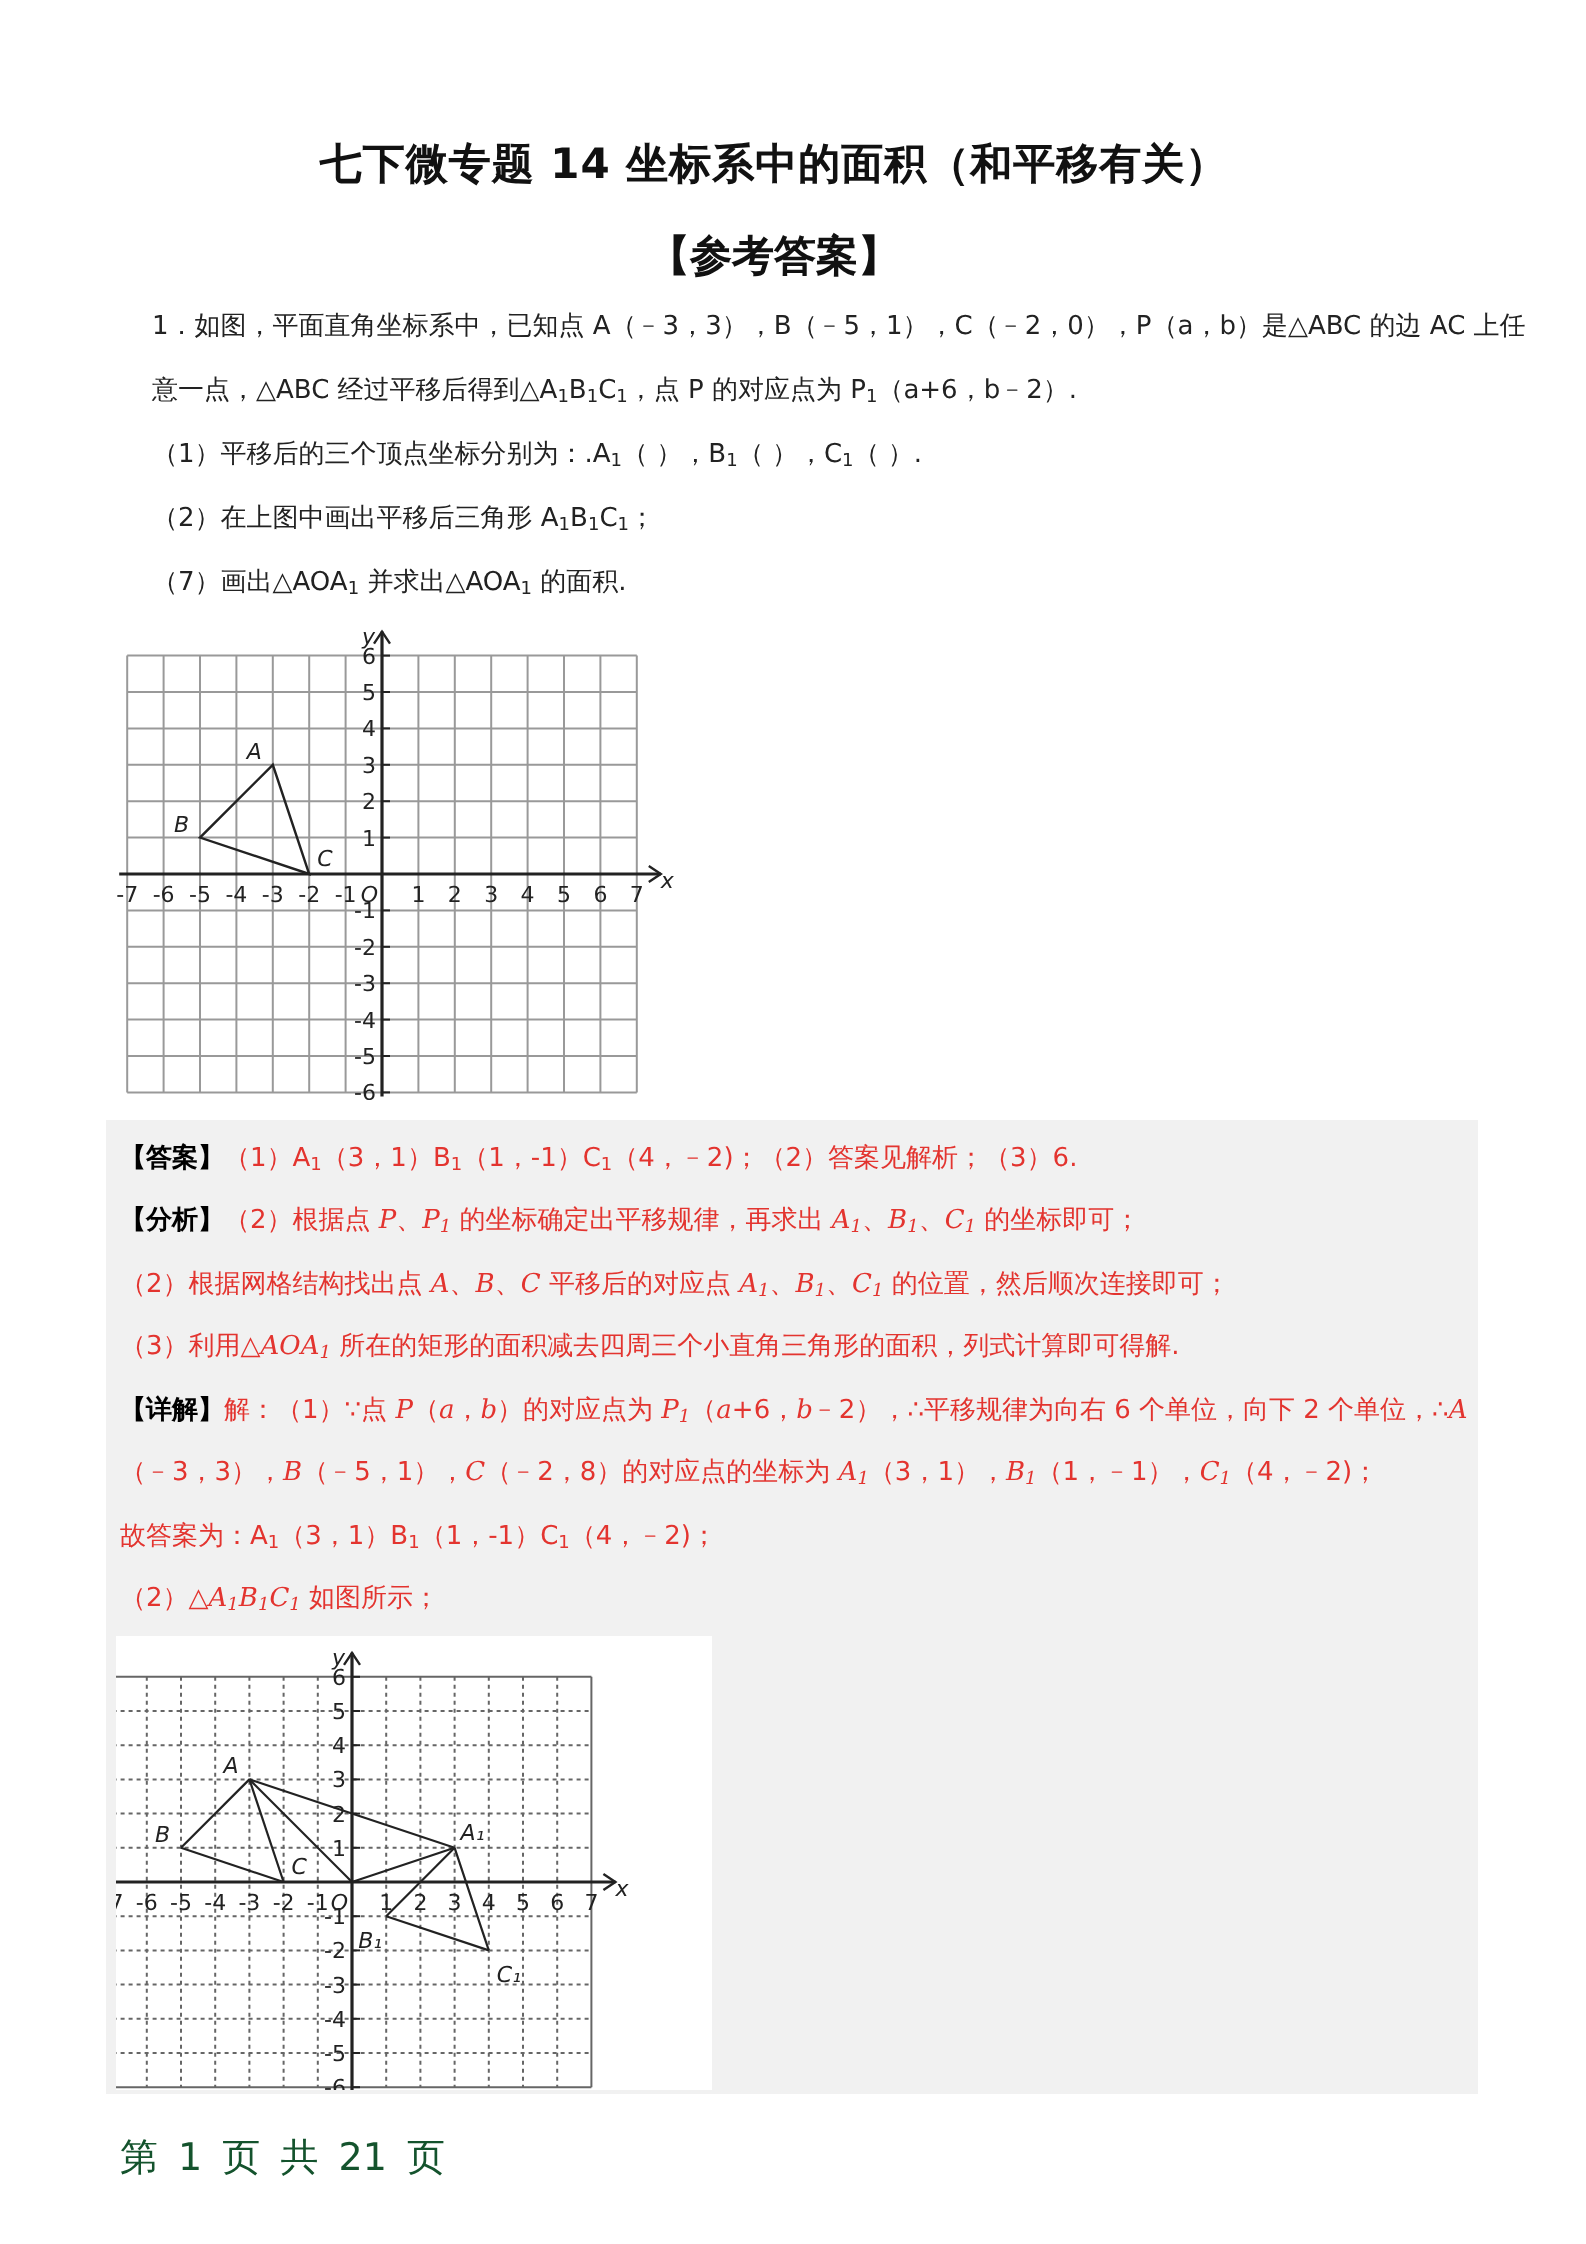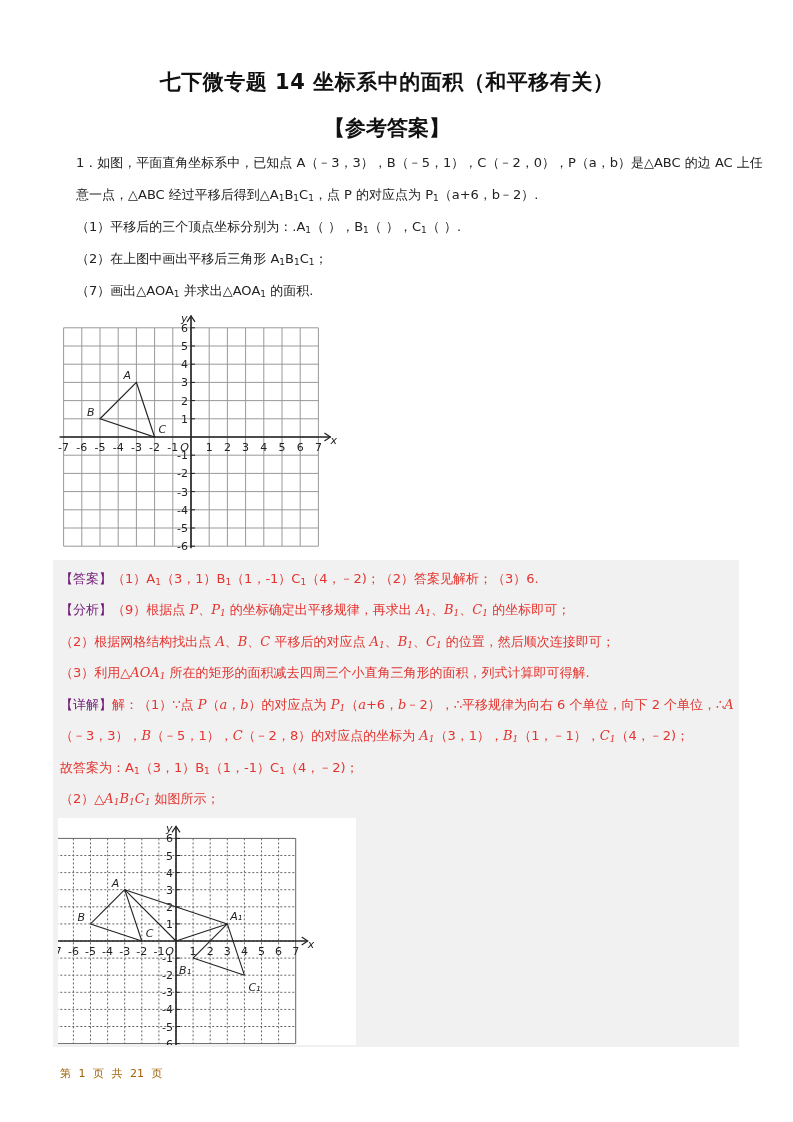--- a/index.html
+++ b/index.html
@@ -7,25 +7,25 @@
          font-family: "DejaVu Sans", "Liberation Sans", sans-serif; color: #222; }
   .title { position: absolute; left: 0; width: 774px; text-align: center; font-weight: bold; color: #111; }
   #t1 { top: 68px; font-size: 21px; letter-spacing: 0.5px; }
   #t2 { top: 114px; font-size: 21px; }
   .q { position: absolute; left: 60px; font-size: 13px; color: #222; white-space: nowrap; margin-left: 16px; }
   sub { font-size: 9px; vertical-align: -2px; }
   .graph { position: absolute; }
   #g1 { left: 57px; top: 312px; width: 286px; height: 238px; }
   #ansbox { position: absolute; left: 53px; top: 560px; width: 686px; height: 487px; background: #f1f1f1; }
   .a { position: absolute; left: 60px; font-size: 13px; color: #e3342f; white-space: nowrap; }
-  .a .br { color: #701a75; font-weight: normal; }
+  .a .br { color: #000000; font-weight: bold; }
   .it { font-family: "DejaVu Serif", "Liberation Serif", serif; font-style: italic; }
   #g2wrap { position: absolute; left: 58px; top: 818px; width: 298px; height: 227px; background: #fff; }
   #g2 { position: absolute; left: 0; top: 0; width: 298px; height: 227px; }
-  #footer { position: absolute; left: 60px; top: 1066px; font-size: 11px; color: #a16207; word-spacing: 4px; }
+  #footer { position: absolute; left: 60px; top: 1066px; font-size: 19px; color: #14532d; word-spacing: 4px; }
   svg text { font-family: "DejaVu Sans", "Liberation Sans", sans-serif; }
 </style>
 </head>
 <body>
 
 <div class="title" id="t1">七下微专题 14  坐标系中的面积（和平移有关）</div>
 <div class="title" id="t2">【参考答案】</div>
 
 <div class="q" style="top:154px"><span>1．如图，平面直角坐标系中，已知点 A（﹣3，3），B（﹣5，1），C（﹣2，0），P（a，b）是△ABC 的边 AC 上任</span></div>
 <div class="q" style="top:186px"><span>意一点，△ABC 经过平移后得到△A</span><sub>1</sub><span>B</span><sub>1</sub><span>C</span><sub>1</sub><span>，点 P 的对应点为 P</span><sub>1</sub><span>（a+6，b﹣2）.</span></div>
@@ -110,21 +110,21 @@
     <polygon points="79.4,70.4 43,106.8 97.6,125" fill="none" stroke="#222" stroke-width="1.2"></polygon>
     <text x="66.4" y="67.4" font-size="11" font-style="italic" fill="#222" font-family="DejaVu Serif, serif">A</text>
     <text x="30" y="103.8" font-size="11" font-style="italic" fill="#222" font-family="DejaVu Serif, serif">B</text>
     <text x="101.6" y="121" font-size="11" font-style="italic" fill="#222" font-family="DejaVu Serif, serif">C</text>
   </svg>
 
 <div id="ansbox"></div>
 
 <div class="a" style="top:570px"><span class="br">【答案】</span><span>（1）A</span><sub>1</sub><span>（3，1）B</span><sub>1</sub><span>（1，-1）C</span><sub>1</sub><span>（4，﹣2)；（2）答案见解析；（3）6.</span></div>
 
-<div class="a" style="top:601px"><span class="br">【分析】</span><span>（9）根据点 </span><span class="it">P</span><span>、</span><span class="it">P</span><sub class="it">1</sub><span> 的坐标确定出平移规律，再求出 </span><span class="it">A</span><sub class="it">1</sub><span>、</span><span class="it">B</span><sub class="it">1</sub><span>、</span><span class="it">C</span><sub class="it">1</sub><span> 的坐标即可；</span></div>
+<div class="a" style="top:601px"><span class="br">【分析】</span><span>（2）根据点 </span><span class="it">P</span><span>、</span><span class="it">P</span><sub class="it">1</sub><span> 的坐标确定出平移规律，再求出 </span><span class="it">A</span><sub class="it">1</sub><span>、</span><span class="it">B</span><sub class="it">1</sub><span>、</span><span class="it">C</span><sub class="it">1</sub><span> 的坐标即可；</span></div>
 
 <div class="a" style="top:633px"><span>（2）根据网格结构找出点 </span><span class="it">A</span><span>、</span><span class="it">B</span><span>、</span><span class="it">C</span><span> 平移后的对应点 </span><span class="it">A</span><sub class="it">1</sub><span>、</span><span class="it">B</span><sub class="it">1</sub><span>、</span><span class="it">C</span><sub class="it">1</sub><span> 的位置，然后顺次连接即可；</span></div>
 
 <div class="a" style="top:664px"><span>（3）利用△</span><span class="it">AOA</span><sub class="it">1</sub><span> 所在的矩形的面积减去四周三个小直角三角形的面积，列式计算即可得解.</span></div>
 
 <div class="a" style="top:696px"><span class="br">【详解】</span><span>解：（1）∵点 </span><span class="it">P</span><span>（</span><span class="it">a</span><span>，</span><span class="it">b</span><span>）的对应点为 </span><span class="it">P</span><sub class="it">1</sub><span>（</span><span class="it">a</span><span>+6，</span><span class="it">b</span><span>﹣2），∴平移规律为向右 6 个单位，向下 2 个单位，∴</span><span class="it">A</span></div>
 
 <div class="a" style="top:727px"><span>（﹣3，3），</span><span class="it">B</span><span>（﹣5，1），</span><span class="it">C</span><span>（﹣2，8）的对应点的坐标为 </span><span class="it">A</span><sub class="it">1</sub><span>（3，1），</span><span class="it">B</span><sub class="it">1</sub><span>（1，﹣1），</span><span class="it">C</span><sub class="it">1</sub><span>（4，﹣2)；</span></div>
 
 <div class="a" style="top:759px"><span>故答案为：A</span><sub>1</sub><span>（3，1）B</span><sub>1</sub><span>（1，-1）C</span><sub>1</sub><span>（4，﹣2)；</span></div>

